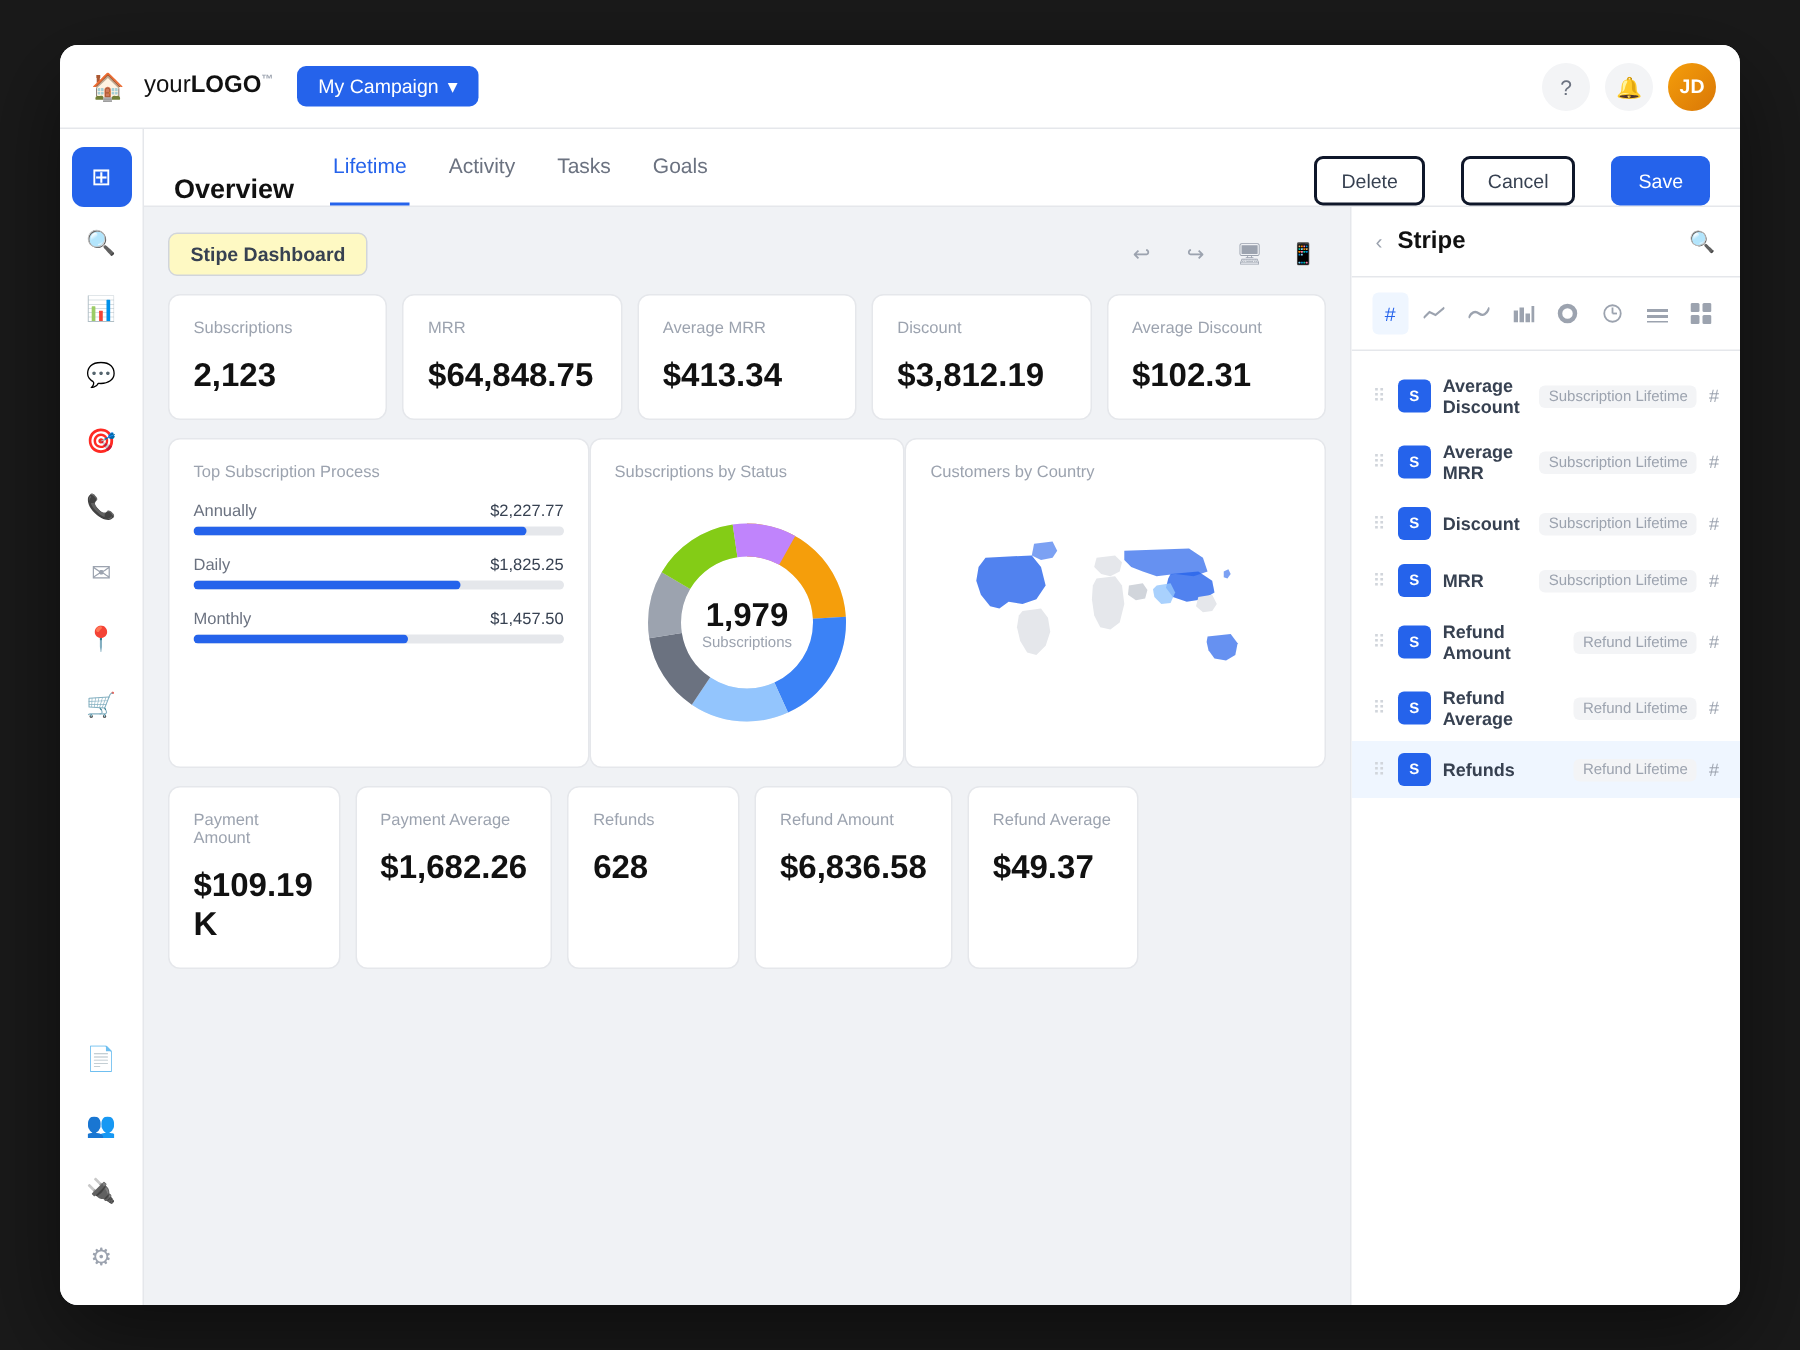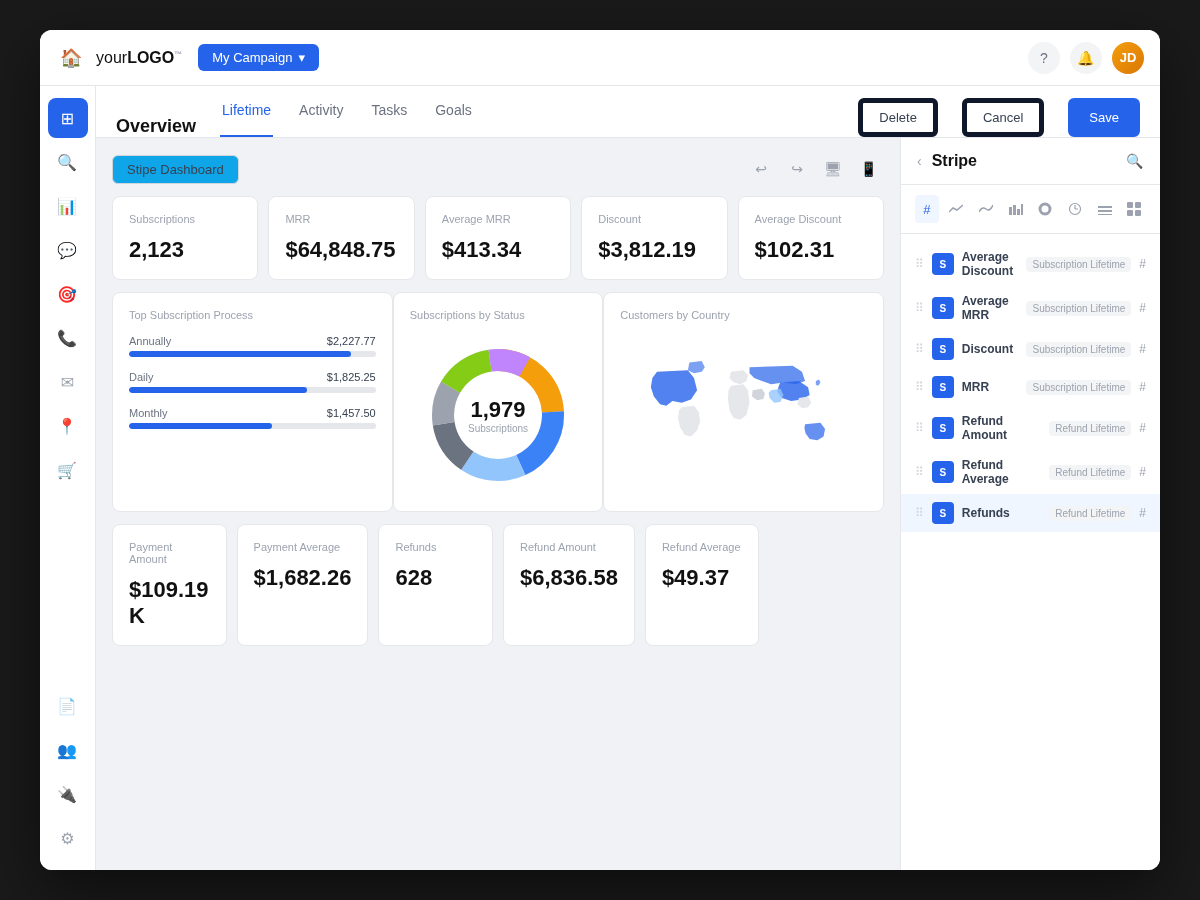--- a/index.html
+++ b/index.html
@@ -153,21 +153,21 @@
       border-bottom-color: #2563eb;
       font-weight: 500;
     }
     .sub-header-spacer { flex: 1; }
     .action-btn {
       padding: 7px 16px;
       font-size: 13px;
       font-weight: 500;
       border-radius: 6px;
       cursor: pointer;
-      border: 5px solid #0f172a;
+      border: 2px solid #0f172a;
       background: #fff;
       color: #374151;
     }
     .action-btn.primary {
       background: #2563eb;
       color: #fff;
       border-color: #2563eb;
     }
 
     
@@ -185,27 +185,27 @@
       flex-direction: column;
       gap: 12px;
     }
 
     .dashboard-title-bar {
       display: flex;
       align-items: center;
       gap: 12px;
     }
     .dashboard-name-tag {
-      background: #0ea5e9;
+      background: #fef9c3;
       border: 1px solid #d1d5db;
       border-radius: 6px;
       padding: 6px 14px;
       font-size: 13px;
       color: #374151;
-      font-weight: 400;
+      font-weight: 700;
     }
     .title-bar-spacer { flex: 1; }
     .view-controls {
       display: flex;
       gap: 6px;
       align-items: center;
     }
     .view-btn {
       width: 30px; height: 30px;
       display: flex; align-items: center; justify-content: center;

